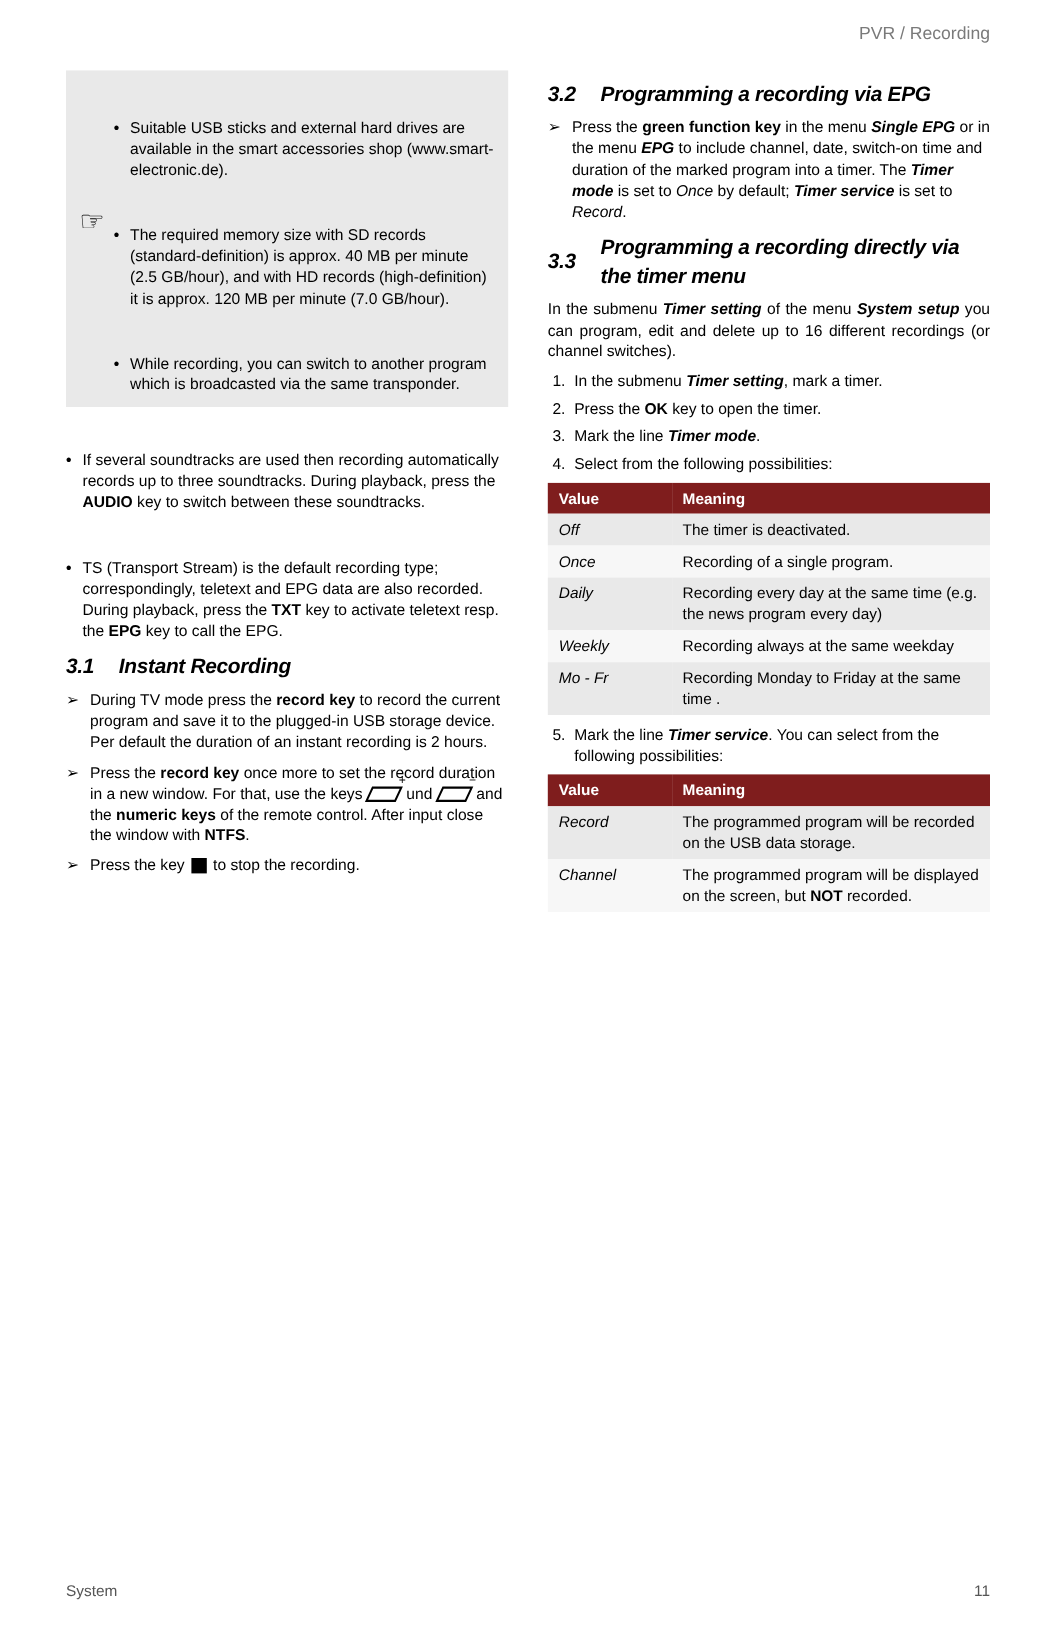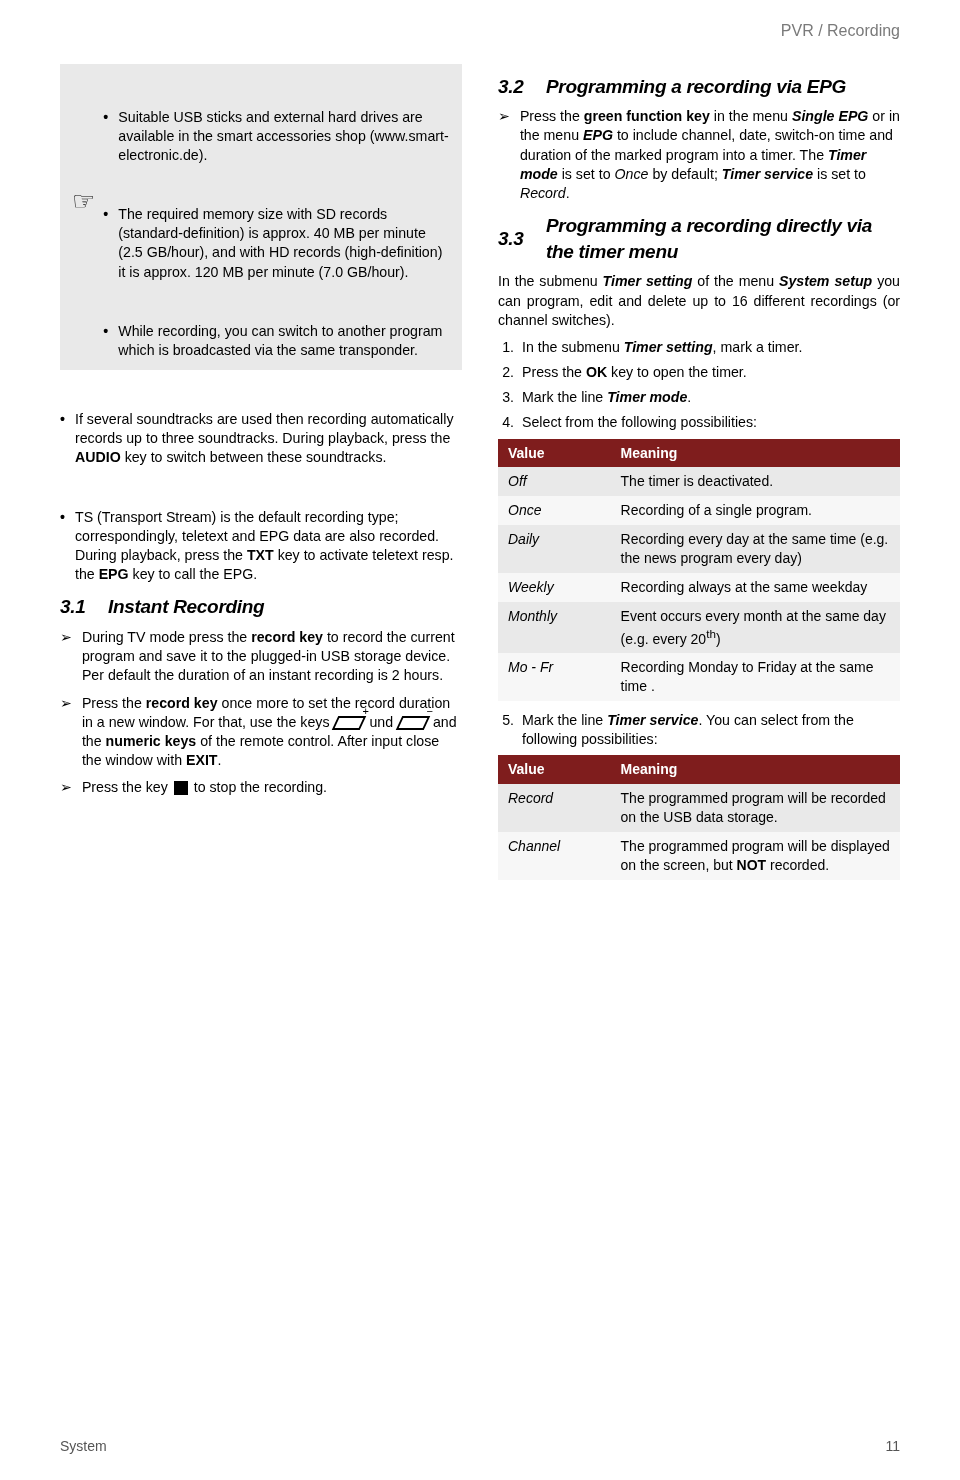--- a/index.html
+++ b/index.html
@@ -133,21 +133,21 @@
     <ul class="chev">
       <li>
           <span>
         <span>During TV mode press the </span><b>record key</b><span> to record the current program and save it to the plugged-in USB storage device. Per default the duration of an instant recording is 2 hours.</span>
       </span>
         </li>
       <li>
           <span>
         <span>Press the </span><b>record key</b><span> once more to set the record duration in a new window. For that, use the keys </span>
         <span class="key-icon plus"></span><span> und </span><span class="key-icon minus"></span>
-        <span> and the </span><b>numeric keys</b><span> of the remote control. After input close the window with </span><b>EXIT</b><span>.</span>
+        <span> and the </span><b>numeric keys</b><span> of the remote control. After input close the window with </span><b>NTFS</b><span>.</span>
       </span>
         </li>
       <li>
           <span>
         <span>Press the key </span><span class="stop-icon"></span><span> to stop the recording.</span>
       </span>
         </li>
     </ul>
 
   </div>
@@ -211,24 +211,20 @@
           </tr>
         <tr>
             <td>Daily</td>
             <td>Recording every day at the same time (e.g. the news program every day)</td>
           </tr>
         <tr>
             <td>Weekly</td>
             <td>Recording always at the same weekday</td>
           </tr>
         <tr>
-            <td>Monthly</td>
-            <td><span>Event occurs every month at the same day (e.g. every 20</span><sup>th</sup><span>)</span></td>
-          </tr>
-        <tr>
             <td>Mo - Fr</td>
             <td>Recording Monday to Friday at the same time .</td>
           </tr>
       </tbody>
     </table>
 
     <ol class="num" start="5">
       <li>
         <span>Mark the line </span><i><b>Timer service</b></i><span>. You can select from the following possibilities:</span>
       </li>

